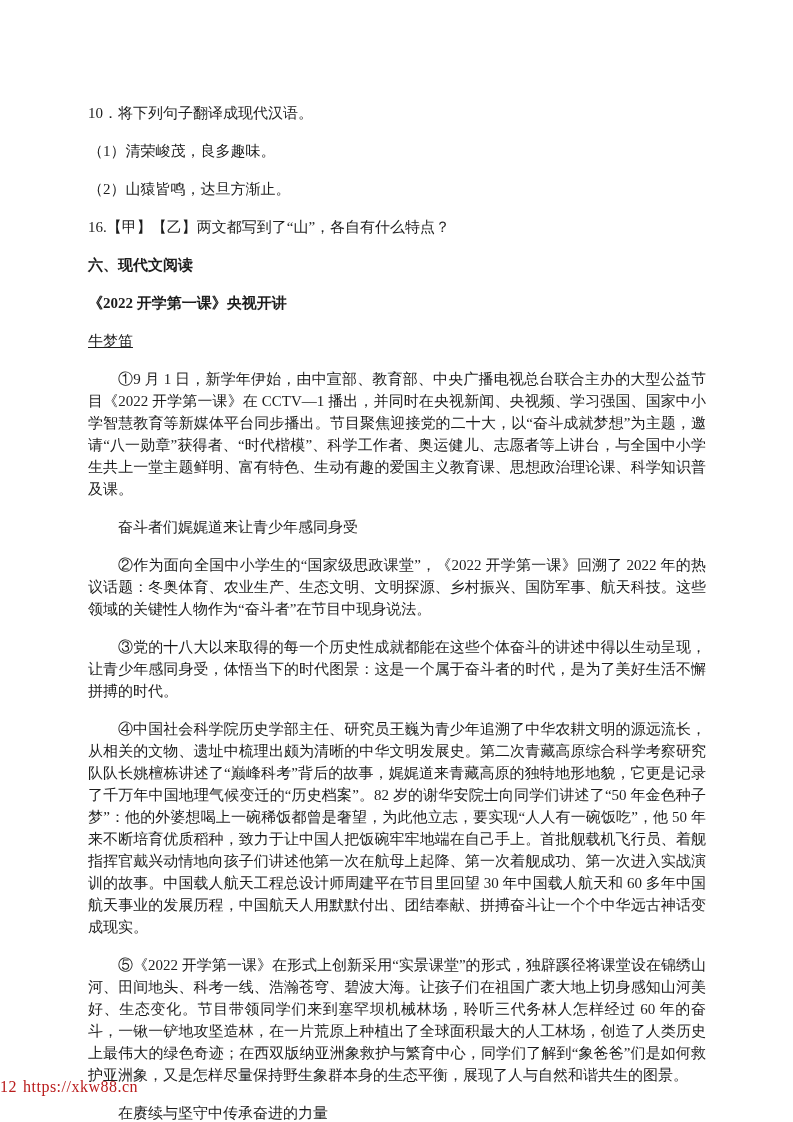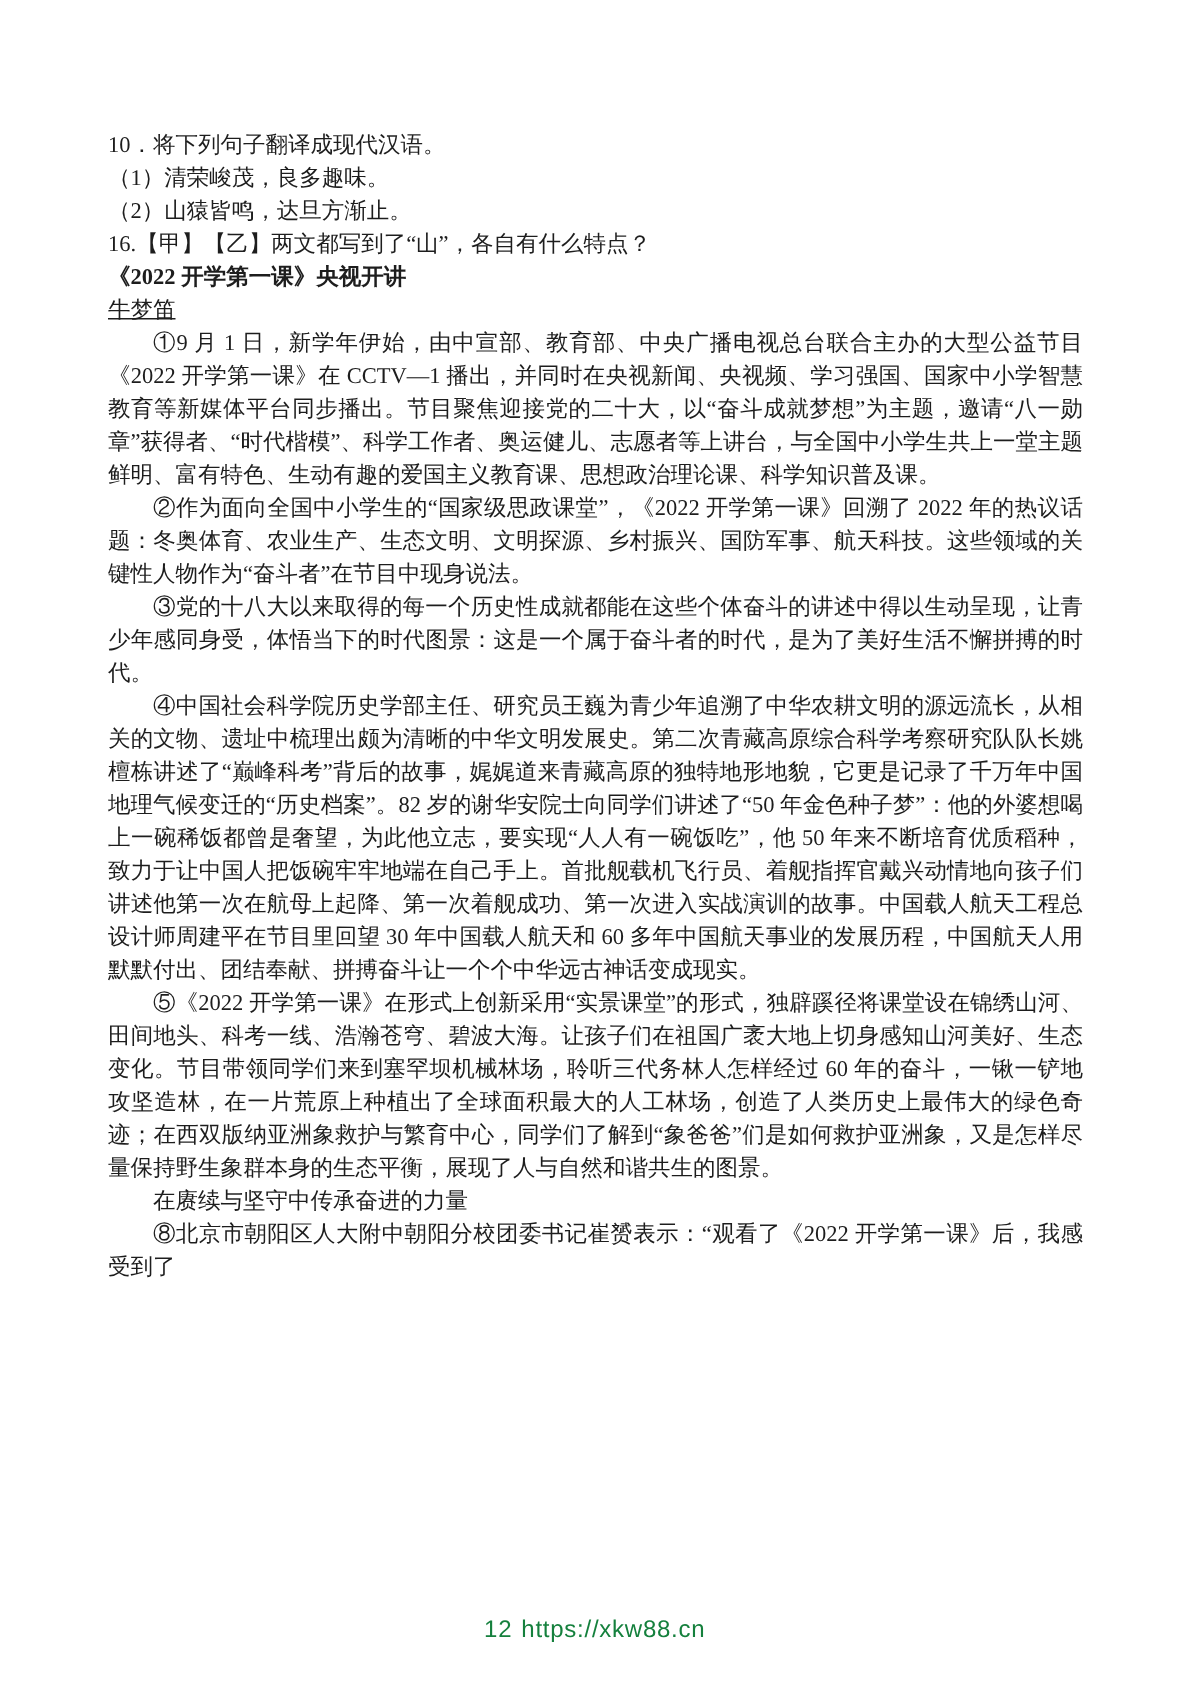--- a/index.html
+++ b/index.html
@@ -13,52 +13,53 @@
     color: #1d1d1d;
   }
   .content {
     position: absolute;
     left: 72px;
     top: 86px;
     width: 650px;
     font-size: 15px;
     line-height: 22px;
   }
-  .content p { margin: 0; text-align: justify; }
+  .content p { margin: 16px; text-align: justify; }
   .q-line { text-align: left; }
   .section-heading { font-weight: bold; text-align: left; }
   .article-title { text-align: center; font-weight: bold; }
   .article-author { text-align: center; text-decoration: underline; }
   .para { text-indent: 2em; }
   .subhead { text-indent: 2em; text-align: left; }
   .footer {
     position: absolute;
     left: 0;
     right: 0;
     bottom: 26px;
-    text-align: center;
-    font-family: Liberation Sans, sans-serif;
+    font-family: Liberation Serif, serif;
     font-size: 16px;
-    color: #15803d;
+    color: #b91c1c;
     letter-spacing: 0.5px;
   }
   .footer .gap { display: inline-block; width: 6px; }
 </style>
 </head>
 <body>
 
 <div class="page">
   <div class="content">
     <p class="q-line">10．将下列句子翻译成现代汉语。</p>
     <p class="q-line">（1）清荣峻茂，良多趣味。</p>
     <p class="q-line">（2）山猿皆鸣，达旦方渐止。</p>
     <p class="q-line">16.【甲】【乙】两文都写到了“山”，各自有什么特点？</p>
+    <p class="section-heading">六、现代文阅读</p>
     <p class="article-title">《2022 开学第一课》央视开讲</p>
     <p class="article-author">牛梦笛</p>
     <p class="para">①9 月 1 日，新学年伊始，由中宣部、教育部、中央广播电视总台联合主办的大型公益节目《2022 开学第一课》在 CCTV—1 播出，并同时在央视新闻、央视频、学习强国、国家中小学智慧教育等新媒体平台同步播出。节目聚焦迎接党的二十大，以“奋斗成就梦想”为主题，邀请“八一勋章”获得者、“时代楷模”、科学工作者、奥运健儿、志愿者等上讲台，与全国中小学生共上一堂主题鲜明、富有特色、生动有趣的爱国主义教育课、思想政治理论课、科学知识普及课。</p>
+    <p class="subhead">奋斗者们娓娓道来让青少年感同身受</p>
     <p class="para">②作为面向全国中小学生的“国家级思政课堂”，《2022 开学第一课》回溯了 2022 年的热议话题：冬奥体育、农业生产、生态文明、文明探源、乡村振兴、国防军事、航天科技。这些领域的关键性人物作为“奋斗者”在节目中现身说法。</p>
     <p class="para">③党的十八大以来取得的每一个历史性成就都能在这些个体奋斗的讲述中得以生动呈现，让青少年感同身受，体悟当下的时代图景：这是一个属于奋斗者的时代，是为了美好生活不懈拼搏的时代。</p>
     <p class="para">④中国社会科学院历史学部主任、研究员王巍为青少年追溯了中华农耕文明的源远流长，从相关的文物、遗址中梳理出颇为清晰的中华文明发展史。第二次青藏高原综合科学考察研究队队长姚檀栋讲述了“巅峰科考”背后的故事，娓娓道来青藏高原的独特地形地貌，它更是记录了千万年中国地理气候变迁的“历史档案”。82 岁的谢华安院士向同学们讲述了“50 年金色种子梦”：他的外婆想喝上一碗稀饭都曾是奢望，为此他立志，要实现“人人有一碗饭吃”，他 50 年来不断培育优质稻种，致力于让中国人把饭碗牢牢地端在自己手上。首批舰载机飞行员、着舰指挥官戴兴动情地向孩子们讲述他第一次在航母上起降、第一次着舰成功、第一次进入实战演训的故事。中国载人航天工程总设计师周建平在节目里回望 30 年中国载人航天和 60 多年中国航天事业的发展历程，中国航天人用默默付出、团结奉献、拼搏奋斗让一个个中华远古神话变成现实。</p>
     <p class="para">⑤《2022 开学第一课》在形式上创新采用“实景课堂”的形式，独辟蹊径将课堂设在锦绣山河、田间地头、科考一线、浩瀚苍穹、碧波大海。让孩子们在祖国广袤大地上切身感知山河美好、生态变化。节目带领同学们来到塞罕坝机械林场，聆听三代务林人怎样经过 60 年的奋斗，一锹一铲地攻坚造林，在一片荒原上种植出了全球面积最大的人工林场，创造了人类历史上最伟大的绿色奇迹；在西双版纳亚洲象救护与繁育中心，同学们了解到“象爸爸”们是如何救护亚洲象，又是怎样尽量保持野生象群本身的生态平衡，展现了人与自然和谐共生的图景。</p>
     <p class="subhead">在赓续与坚守中传承奋进的力量</p>
     <p class="para">⑧北京市朝阳区人大附中朝阳分校团委书记崔赟表示：“观看了《2022 开学第一课》后，我感受到了</p>
   </div>
 
   <div class="footer">
     <span>12</span><span class="gap"></span><span>https://xkw88.cn</span>

